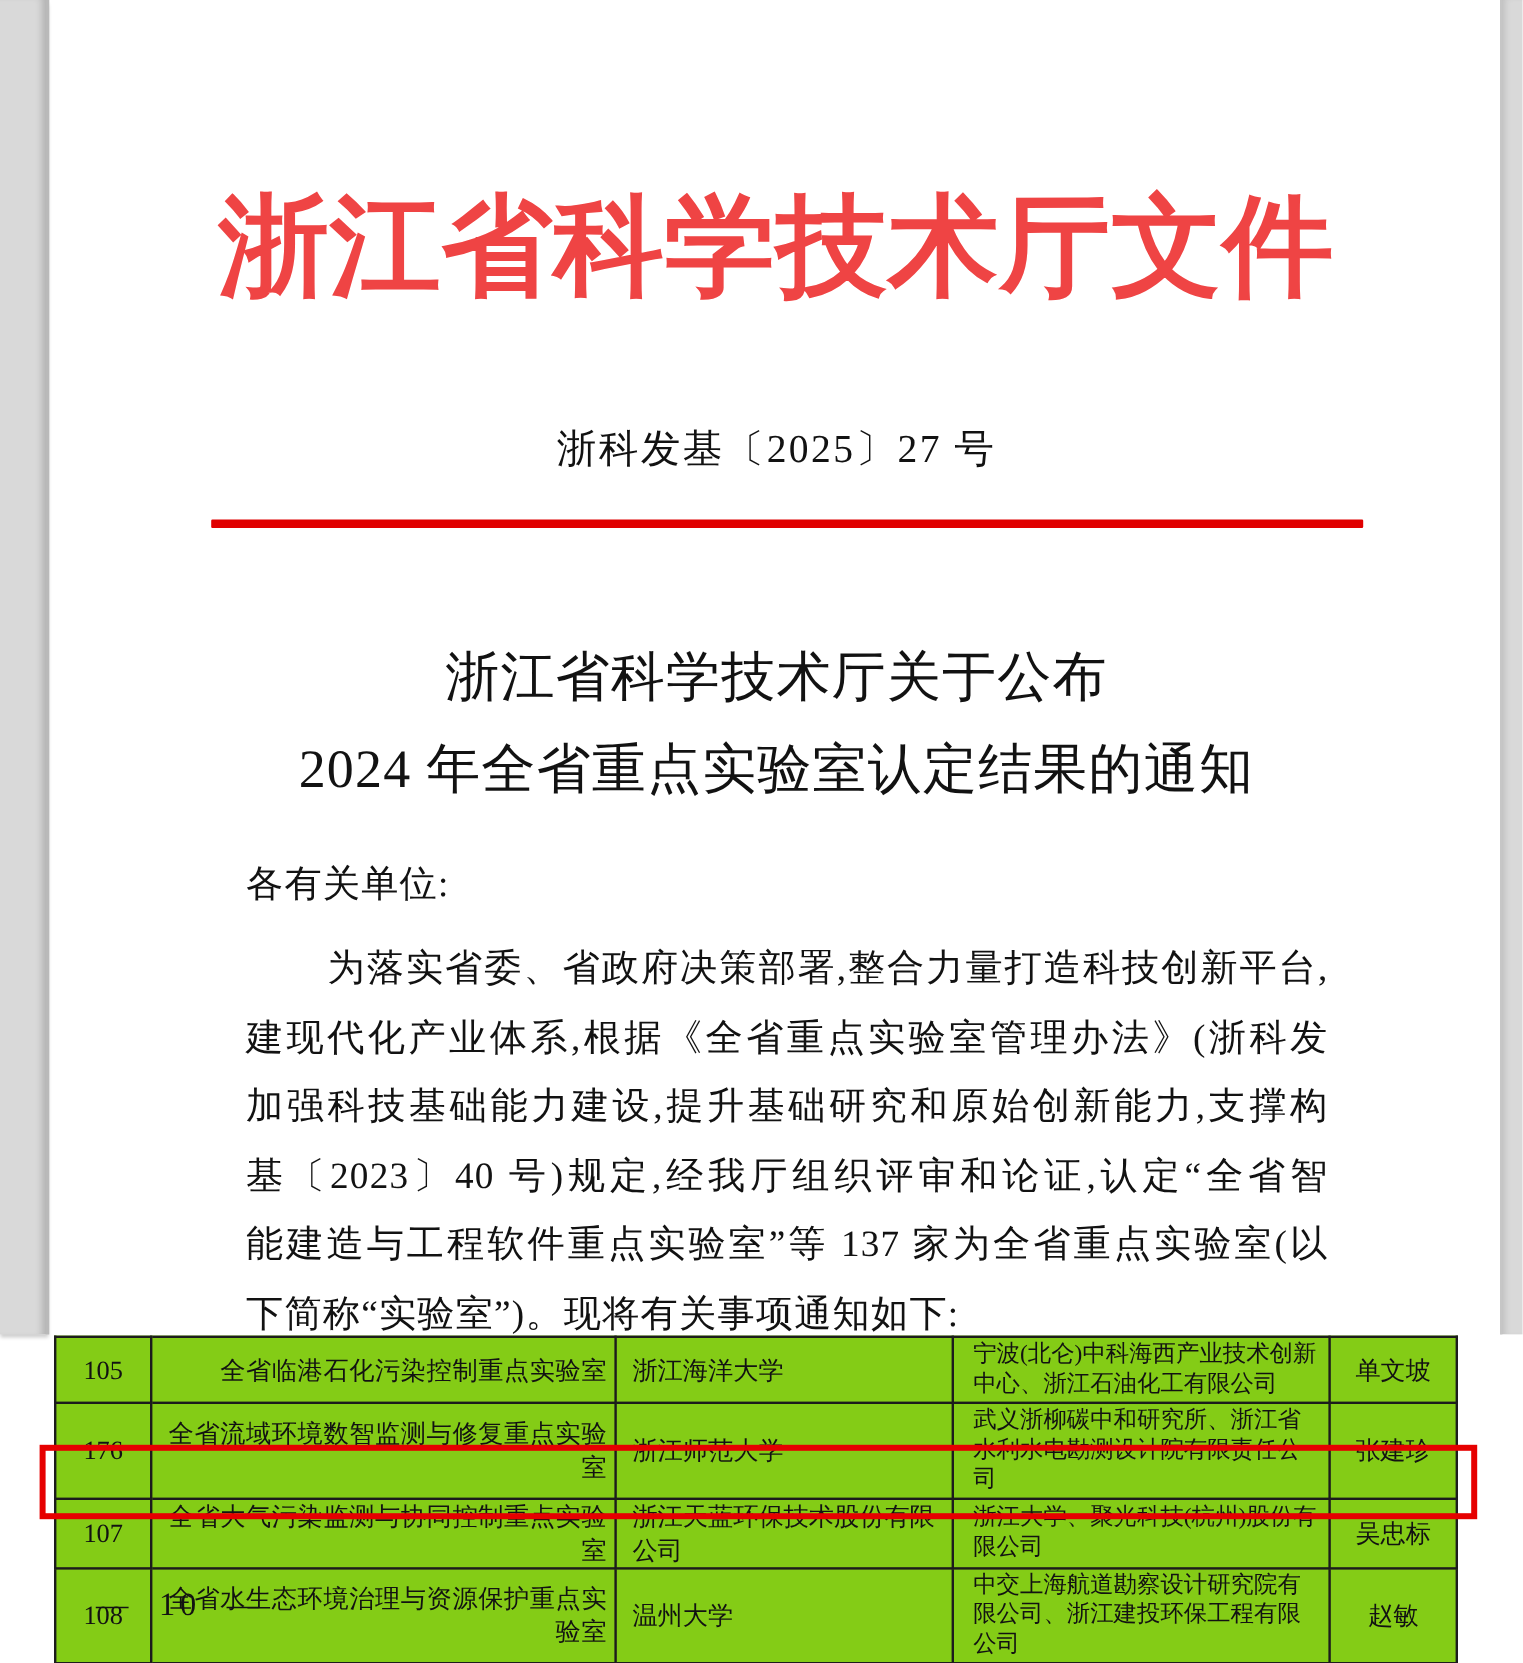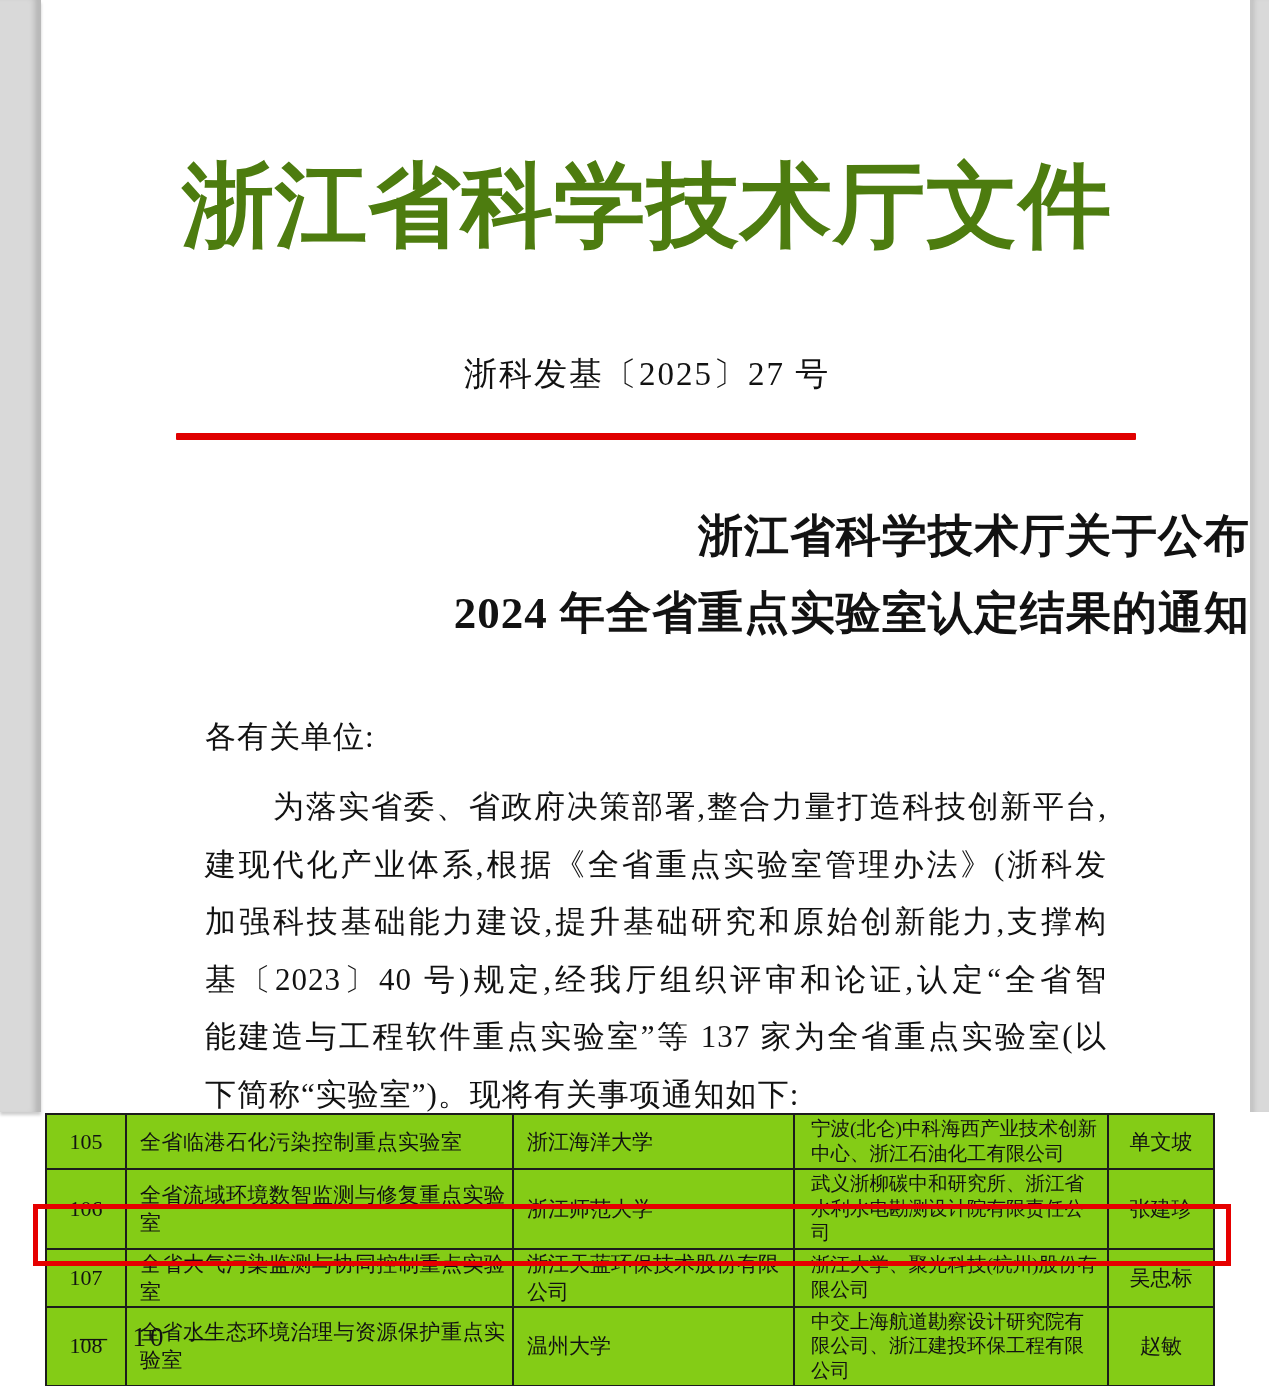--- a/index.html
+++ b/index.html
@@ -14,47 +14,47 @@
   
   .margin-strip { position:absolute; top:0; height:1112px; background:#d9d9d9; }
   .margin-left  { left:0; width:41px; border-right:3px solid #b9b9b9;
                   box-shadow:inset -7px 0 6px -4px rgba(0,0,0,.18), 0 3px 3px rgba(0,0,0,.2); }
   .margin-right { right:0; width:19px; border-left:2px solid #c6c6c6;
                   box-shadow:inset 5px 0 5px -3px rgba(0,0,0,.12); }
 
   .letterhead {
     position:absolute; top:146px; left:44px; width:1206px;
     text-align:center; font-size:92px; font-weight:bold;
-    color:#4d7c0f; letter-spacing:1px; line-height:120px; white-space:nowrap;
+    color:#ef4444; letter-spacing:1px; line-height:120px; white-space:nowrap;
   }
   .doc-number {
     position:absolute; top:352px; left:44px; width:1206px;
     text-align:center; font-size:33px; letter-spacing:2px;
   }
   .red-rule { position:absolute; top:433px; left:176px; width:960px; height:7px;
               background:#e00000; border-radius:1px; }
 
   .notice-title {
-    position:absolute; top:498px; left:44px; width:1206px;
-    text-align:right; font-weight:bold; font-size:45px; line-height:77px;
+    position:absolute; top:526px; left:44px; width:1206px;
+    text-align:center; font-weight:normal; font-size:45px; line-height:77px;
     letter-spacing:1px;
   }
 
   .body-text { position:absolute; top:714px; left:205px; width:902px; font-size:31px; }
   .salutation { line-height:46px; margin-bottom:18px; letter-spacing:1px; }
   .para-line { line-height:57.5px; letter-spacing:1px; }
   .para-line.fill { text-align:justify; text-align-last:justify; }
   .para-line.indent { text-indent:68px; }
 
   
   .table-wrap { position:absolute; top:1113px; left:45px; }
   table { border-collapse:collapse; table-layout:fixed; width:1168px; background:#84cc16; }
   td { border:2px solid #1c1c1c; height:50px; vertical-align:middle; overflow:hidden; }
   td.c-no       { width:80px;  text-align:center; font-size:22px; }
-  td.c-lab      { width:387px; font-size:21px; padding:0 6px 0 13px; letter-spacing:.5px; }
+  td.c-lab      { width:387px; font-size:21px; padding:0 6px 0 13px; letter-spacing:.5px;text-align:right; }
   td.c-host     { width:281px; font-size:21px; padding:0 6px 0 13px; }
   td.c-partners { width:314px; font-size:19.5px; line-height:24.5px; padding:2px 6px 2px 16px; word-break:break-all; }
   td.c-director { width:106px; text-align:center; font-size:21px; }
 
   .highlight-box {
     position:absolute; left:33px; top:1204px; width:1198px; height:62px;
     border:5px solid #e60000; pointer-events:none;
   }
 
   .page-number { position:absolute; top:1322px; left:80px; font-size:27px; letter-spacing:4px; white-space:pre; }
@@ -92,21 +92,21 @@
     <table>
       <tbody>
         <tr>
           <td class="c-no">105</td>
           <td class="c-lab">全省临港石化污染控制重点实验室</td>
           <td class="c-host">浙江海洋大学</td>
           <td class="c-partners">宁波(北仑)中科海西产业技术创新中心、浙江石油化工有限公司</td>
           <td class="c-director">单文坡</td>
         </tr>
         <tr>
-          <td class="c-no">106</td>
+          <td class="c-no">176</td>
           <td class="c-lab">全省流域环境数智监测与修复重点实验室</td>
           <td class="c-host">浙江师范大学</td>
           <td class="c-partners">武义浙柳碳中和研究所、浙江省水利水电勘测设计院有限责任公司</td>
           <td class="c-director">张建珍</td>
         </tr>
         <tr>
           <td class="c-no">107</td>
           <td class="c-lab">全省大气污染监测与协同控制重点实验室</td>
           <td class="c-host">浙江天蓝环保技术股份有限公司</td>
           <td class="c-partners">浙江大学、聚光科技(杭州)股份有限公司</td>

